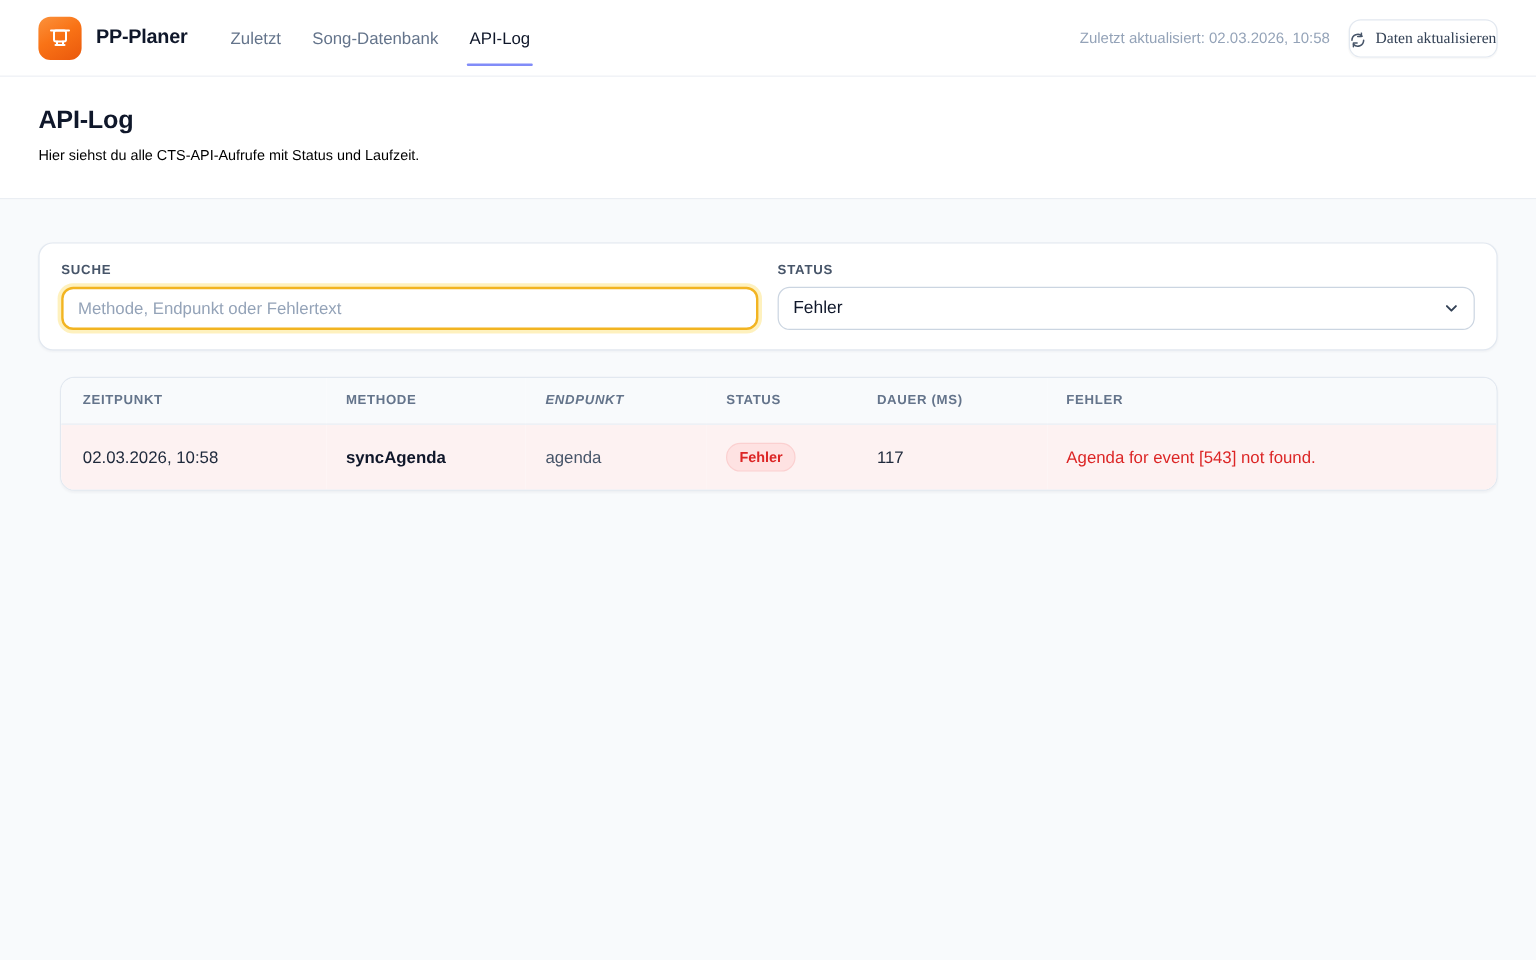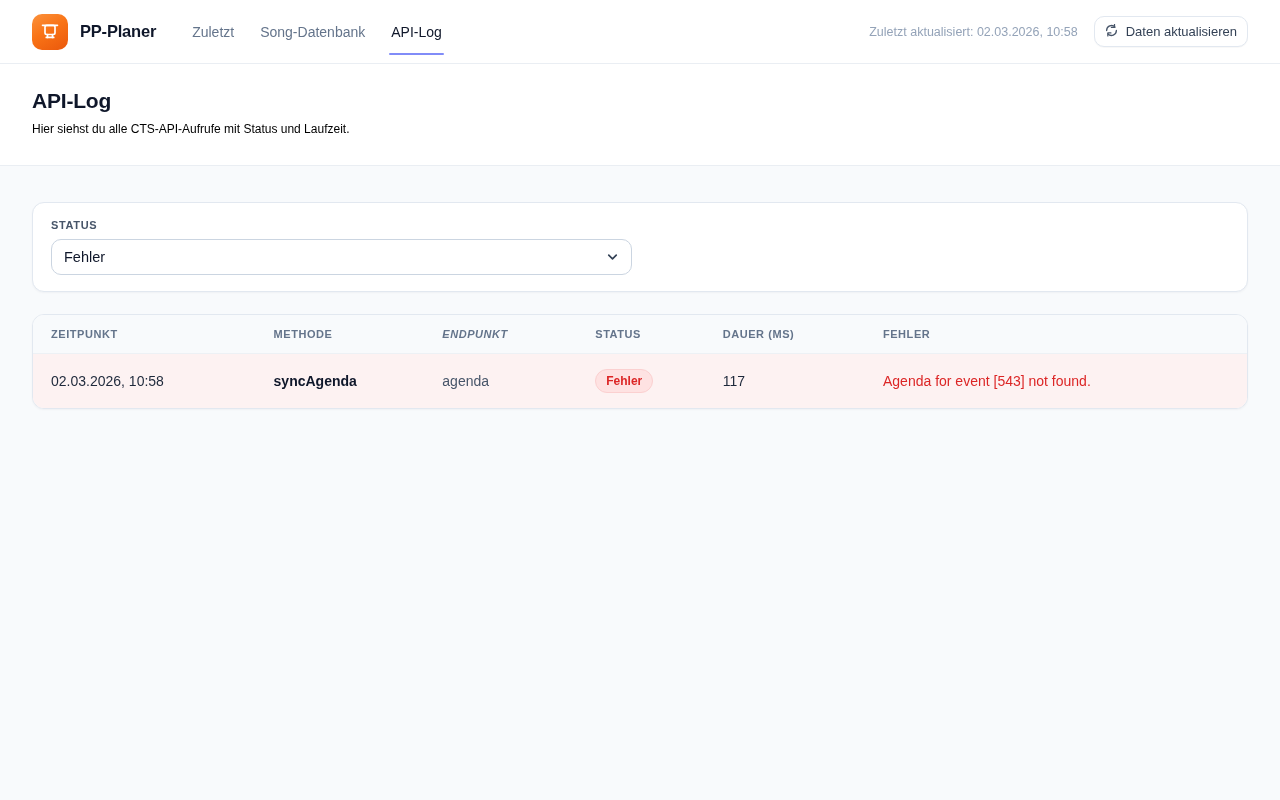--- a/index.html
+++ b/index.html
@@ -32,24 +32,24 @@
     position: relative; padding: 6px 0; text-decoration: none;
   }
   .nav-link.active { color: #0f172a; font-weight: 500; }
   .nav-link.active::after {
     content: ""; position: absolute; left: -2px; right: -2px; bottom: -9px;
     height: 2px; background: #818cf8; border-radius: 2px;
   }
   .nav-right { margin-left: auto; display: flex; align-items: center; gap: 14px; }
   .last-updated { font-size: 12.5px; color: #94a3b8; margin-right: 2px; }
   .refresh-btn {
-    display: flex; align-items: flex-start; gap: 8px;
+    display: flex; align-items: flex-end; gap: 8px;
     background: #ffffff; border: 1px solid #e2e8f0; border-radius: 10px;
-    padding: 7px 10px; font-size: 13px; font-weight: 500; color: #334155;
-    font-family: Liberation Sans, sans-serif; cursor: pointer; box-shadow: 0 1px 1px rgba(15,23,42,0.03);
+    padding: 7px 0; font-size: 13px; font-weight: 500; color: #334155;
+    font-family: Liberation Serif, serif; cursor: pointer; box-shadow: 0 1px 1px rgba(15,23,42,0.03);
   }
   .user-chip { display: flex; align-items: center; gap: 9px; cursor: pointer; margin-left: 4px; }
   .avatar {
     width: 28px; height: 28px; border-radius: 50%;
     background: #334155; color: #ffffff;
     font-size: 10.5px; font-weight: 700;
     display: flex; align-items: center; justify-content: center;
     letter-spacing: 0.3px;
   }
   .user-name { font-size: 14px; font-weight: 600; color: #0f172a; }
@@ -89,21 +89,21 @@
   .select-wrap { position: relative; }
   .status-select {
     width: 100%; height: 36px; border-radius: 10px;
     border: 1px solid #cbd5e1; background: #ffffff;
     padding: 0 36px 0 12px; font-size: 14.5px; color: #0f172a;
     font-family: inherit; appearance: none; -webkit-appearance: none; cursor: pointer;
   }
   .select-chevron { position: absolute; right: 12px; top: 50%; transform: translateY(-50%); pointer-events: none; display: flex; }
 
   
-  .table-card { overflow: hidden; }
+  .table-card { overflow: hidden; margin-left: 18px; }
   table { width: 100%; border-collapse: collapse; font-size: 14px; }
   thead tr { background: #f8fafc; }
   th {
     text-align: left; font-size: 11px; font-weight: 700; letter-spacing: 0.05em;
     color: #64748b; padding: 13px 16px; border-bottom: 1px solid #edf1f5;
     text-transform: uppercase; white-space: nowrap;
   }
   th:first-child, td:first-child { padding-left: 18px; }
   tbody tr { background: #fdf2f2; }
   td { padding: 15px 16px; vertical-align: middle; }
@@ -160,20 +160,24 @@
 </header>
 
 <section class="page-header">
   <h1 class="page-title">API-Log</h1>
   <p class="page-subtitle">Hier siehst du alle CTS-API-Aufrufe mit Status und Laufzeit.</p>
 </section>
 
 <main class="main">
 
   <div class="card filter-card">
+    <div>
+      <label class="field-label">Suche</label>
+      <input class="search-input" type="text" placeholder="Methode, Endpunkt oder Fehlertext" style="">
+    </div>
     <div>
       <label class="field-label">Status</label>
       <div class="select-wrap">
         <select class="status-select">
           <option selected="">Fehler</option>
         </select>
         <span class="select-chevron">
           <svg width="15" height="15" viewBox="0 0 24 24" fill="none" stroke="#334155" stroke-width="2.6" stroke-linecap="round" stroke-linejoin="round">
             <polyline points="6 9 12 15 18 9"></polyline>
           </svg>

